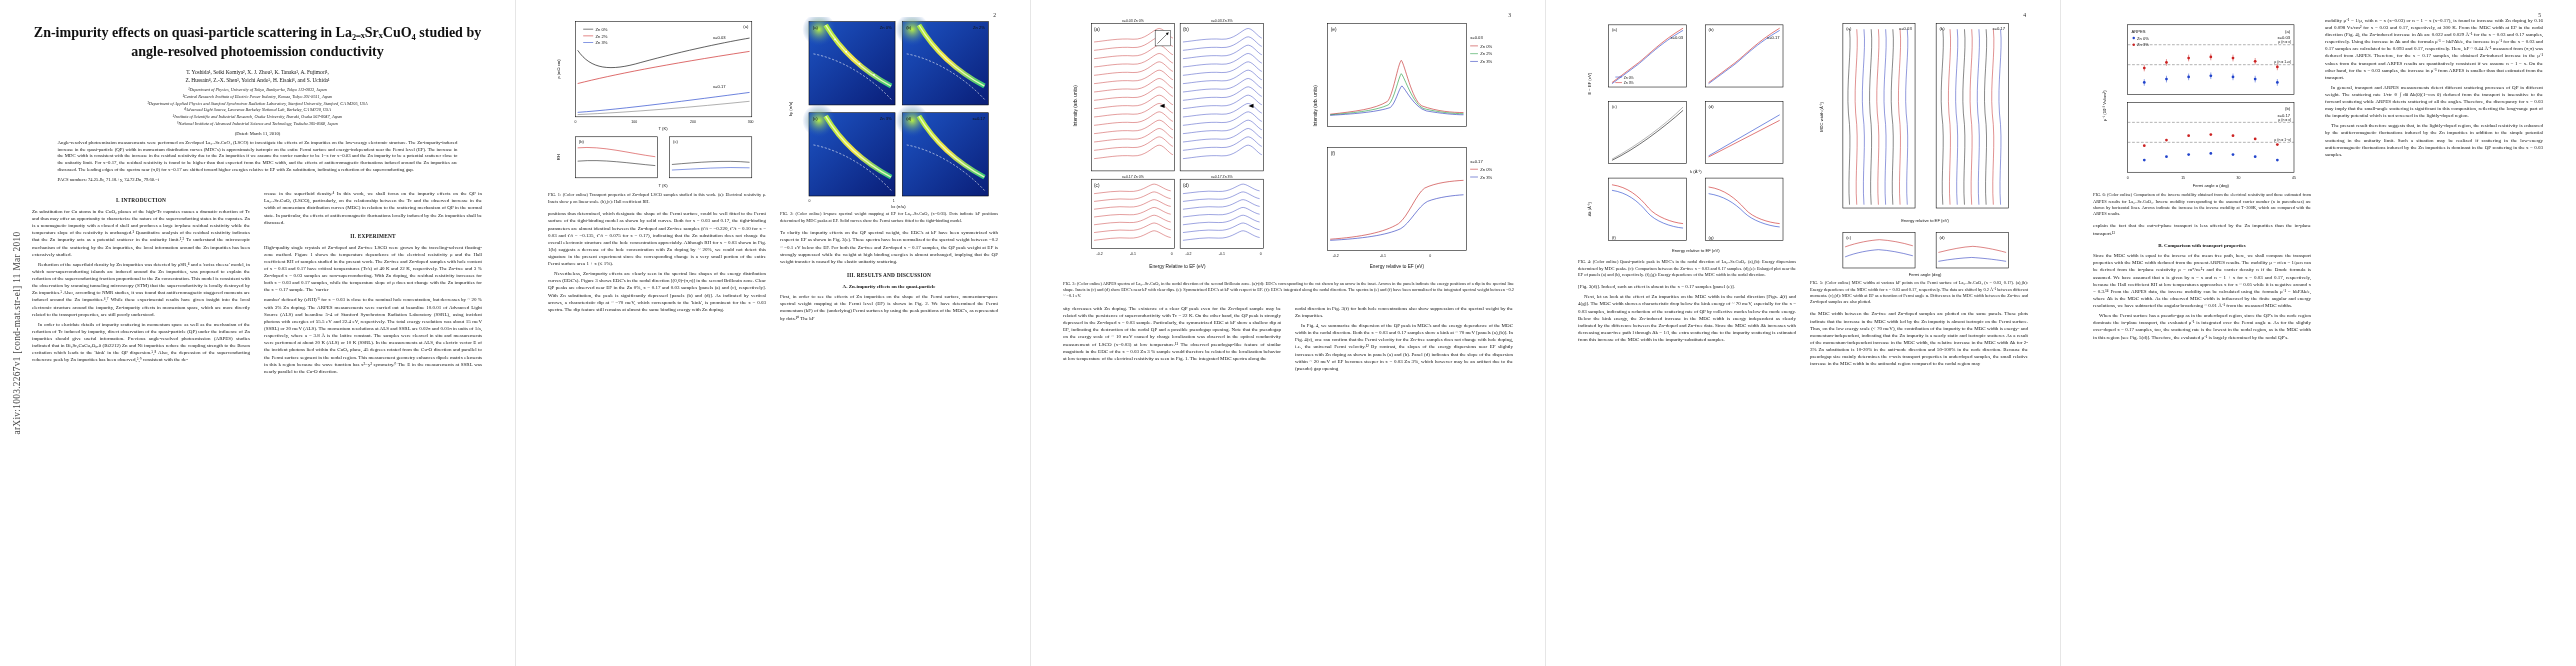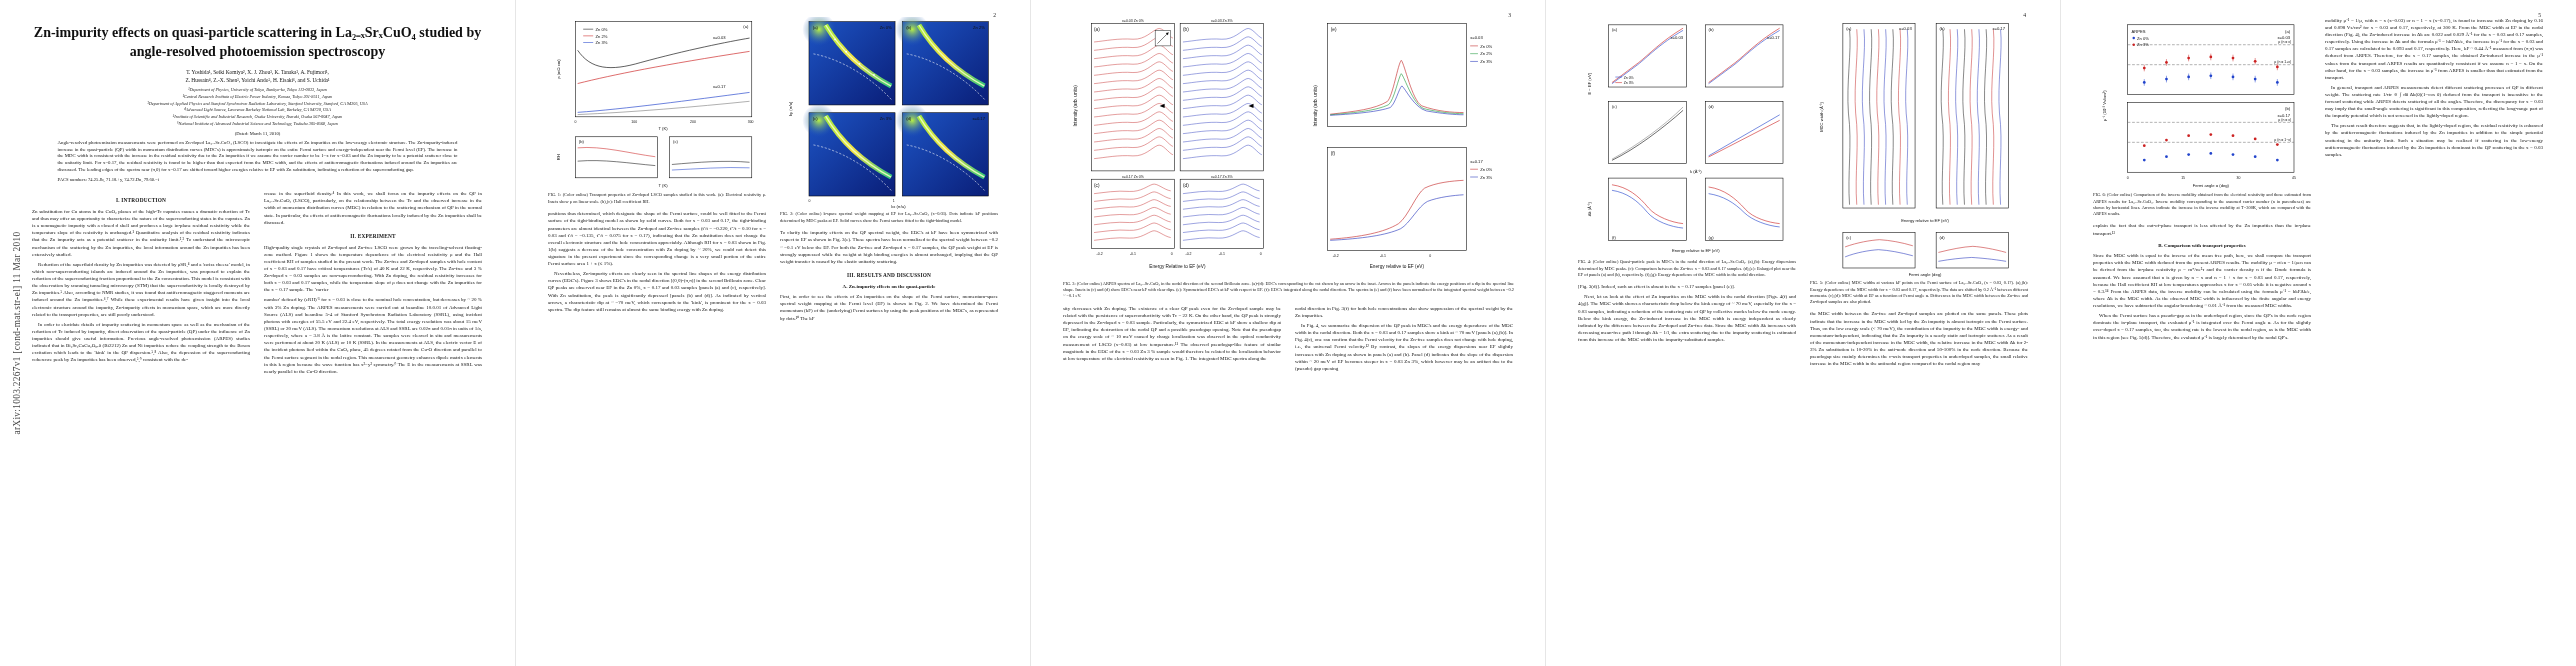--- a/index.html
+++ b/index.html
@@ -52,21 +52,21 @@
     <path id="edcSmall" d="M0 0 C 18 -2 40 -6 64 -4 C 84 -3 96 -14 106 -17 C 114 -19 126 -7 138 -5" fill="none"></path>
     <path id="vcurve" d="M0 0 C -4 -55 5 -110 -2 -165 C -6 -220 4 -275 0 -316" fill="none"></path>
   </defs>
 </svg>
 
 <div class="sheet">
 
   <section class="page">
     <div class="arxiv">arXiv:1003.2267v1  [cond-mat.str-el]  11 Mar 2010</div>
     <div class="front">
-      <h1 class="title"><span>Zn-impurity effects on quasi-particle scattering in La₂₋ₓSrₓCuO₄ studied by</span><br><span>angle-resolved photoemission spectroscopy</span></h1>
+      <h1 class="title"><span>Zn-impurity effects on quasi-particle scattering in La₂₋ₓSrₓCuO₄ studied by</span><br><span>angle-resolved photoemission conductivity</span></h1>
       <p class="authors"><span>T. Yoshida¹, Seiki Komiya², X. J. Zhou³, K. Tanaka³, A. Fujimori¹,</span><br><span>Z. Hussain⁴, Z.-X. Shen³, Yoichi Ando⁵, H. Eisaki⁶, and S. Uchida¹</span></p>
       <div class="affils">
         <div>¹Department of Physics, University of Tokyo, Bunkyo-ku, Tokyo 113-0033, Japan</div>
         <div>²Central Research Institute of Electric Power Industry, Komae, Tokyo 201-8511, Japan</div>
         <div>³Department of Applied Physics and Stanford Synchrotron Radiation Laboratory, Stanford University, Stanford, CA 94305, USA</div>
         <div>⁴Advanced Light Source, Lawrence Berkeley National Lab, Berkeley, CA 94720, USA</div>
         <div>⁵Institute of Scientific and Industrial Research, Osaka University, Ibaraki, Osaka 567-0047, Japan</div>
         <div>⁶National Institute of Advanced Industrial Science and Technology, Tsukuba 305-8568, Japan</div>
       </div>
       <p class="dated">(Dated: March 11, 2010)</p>

